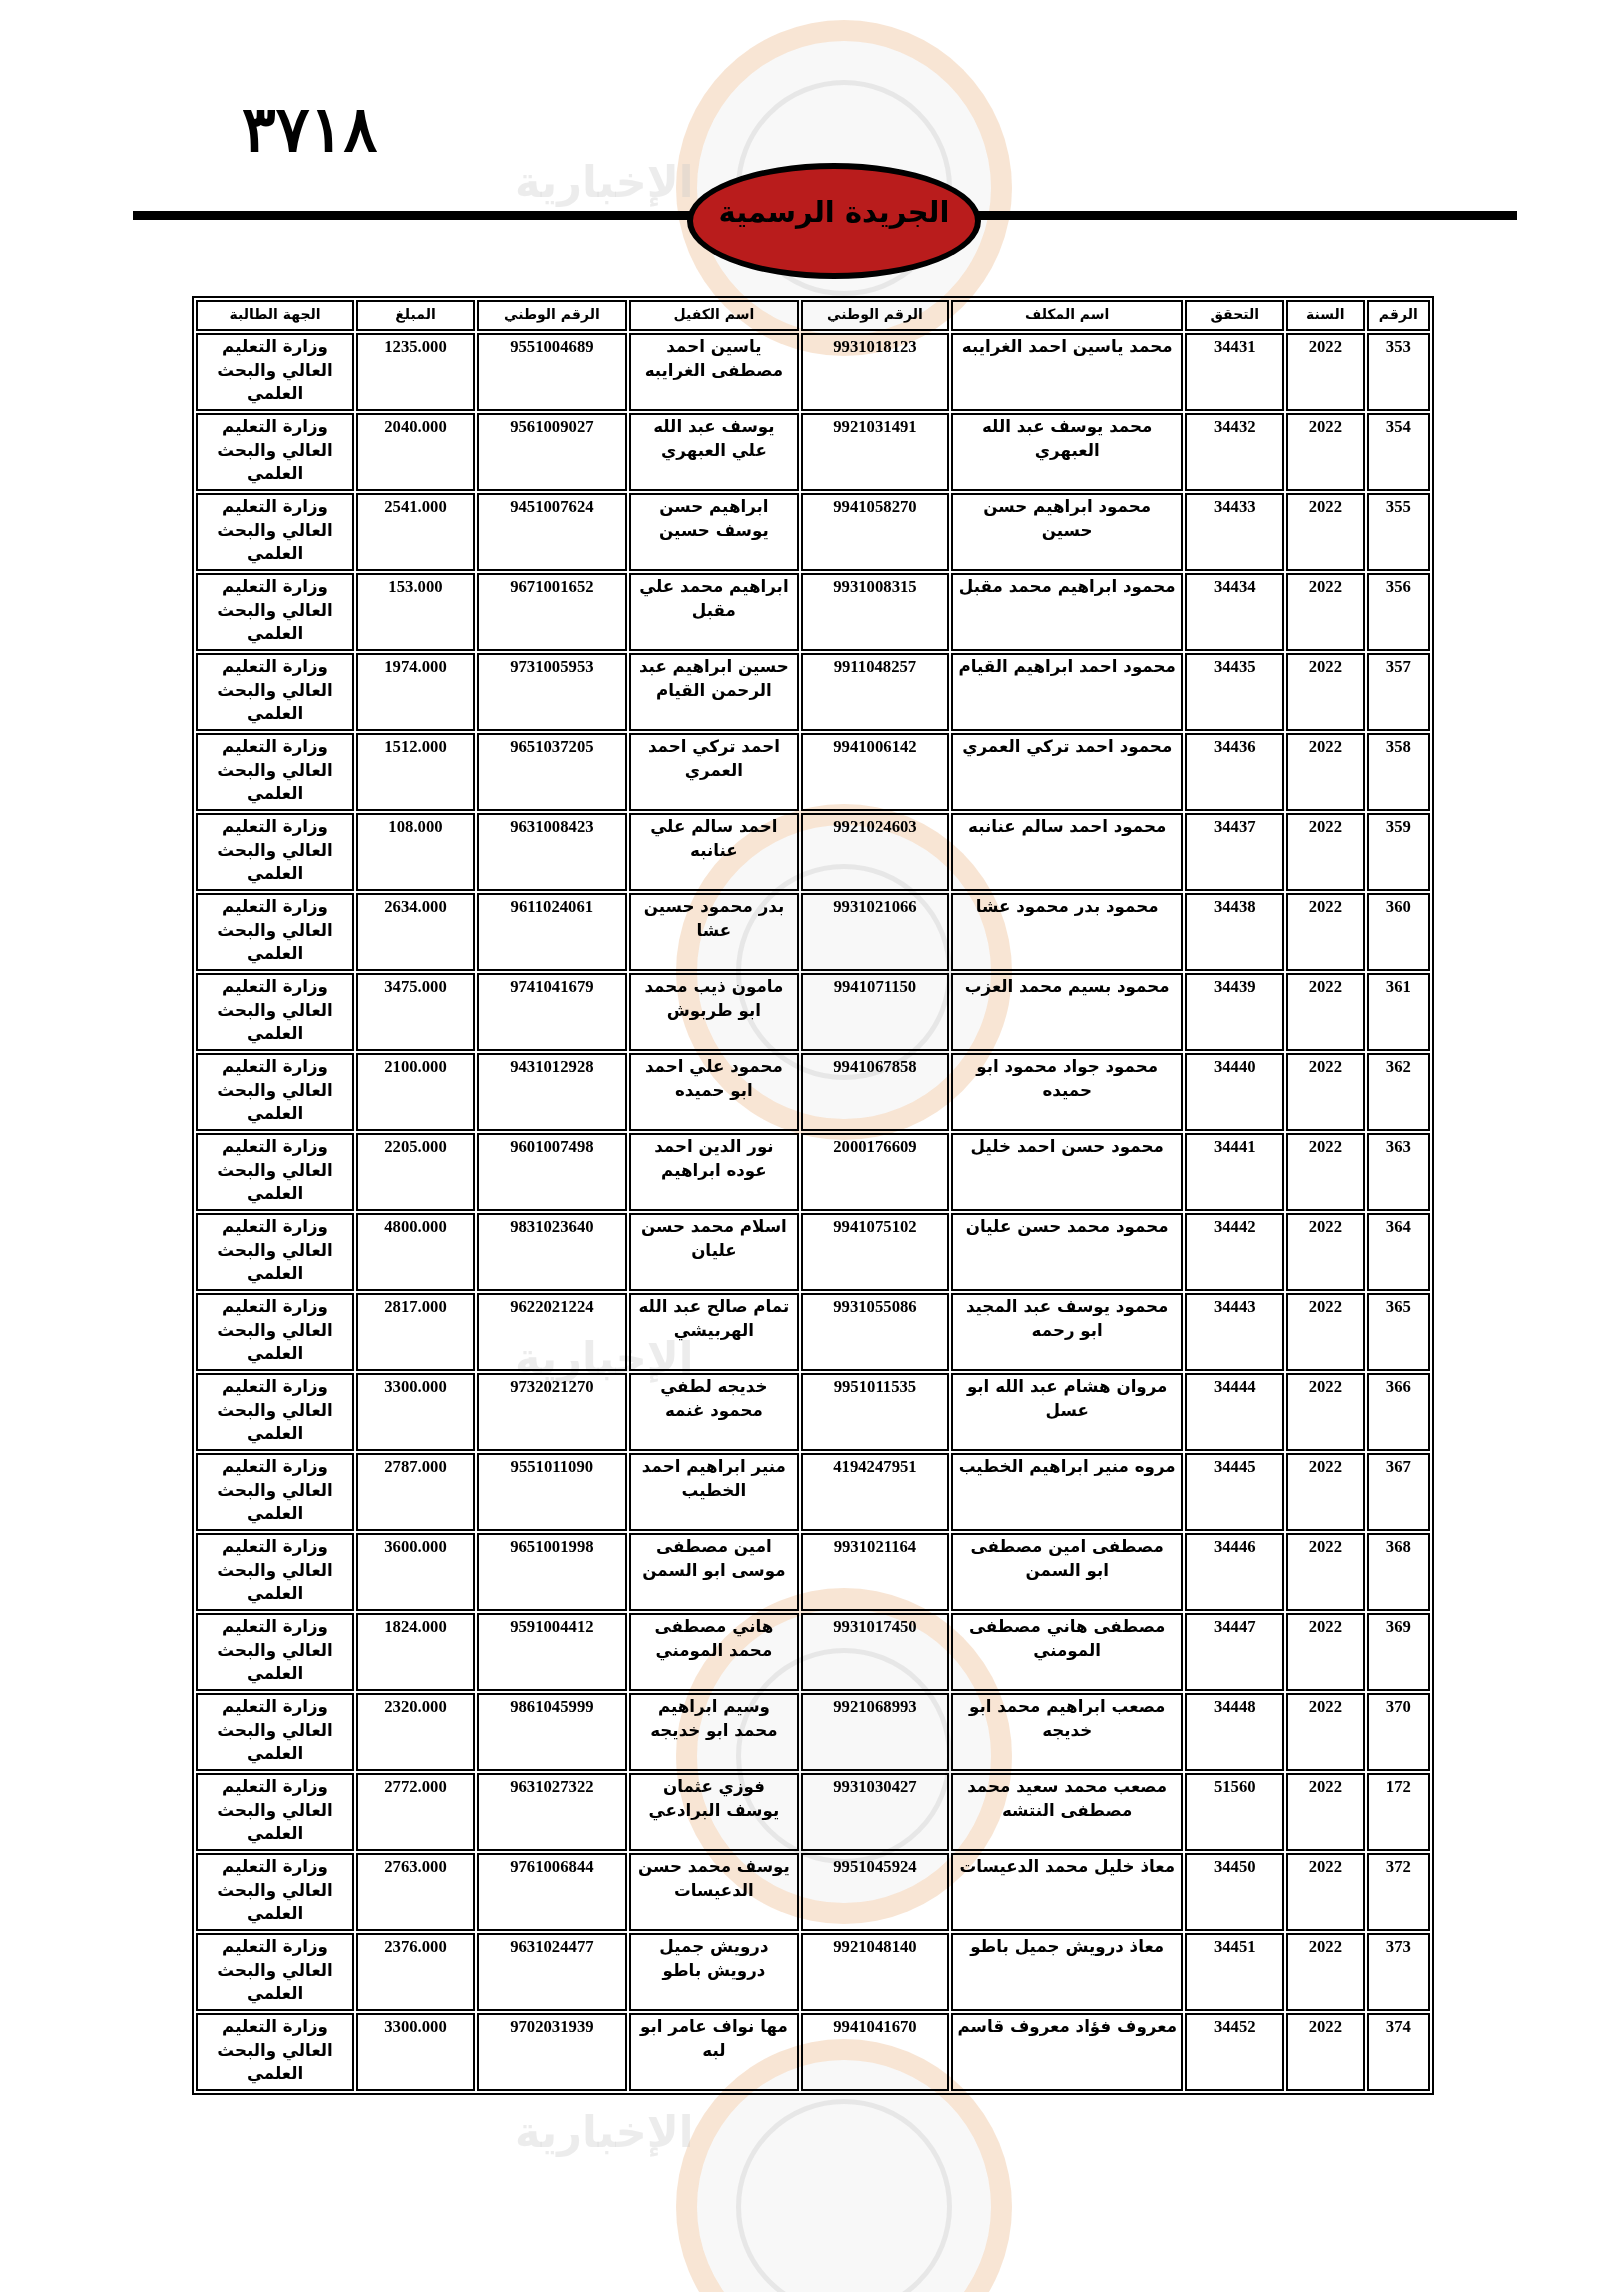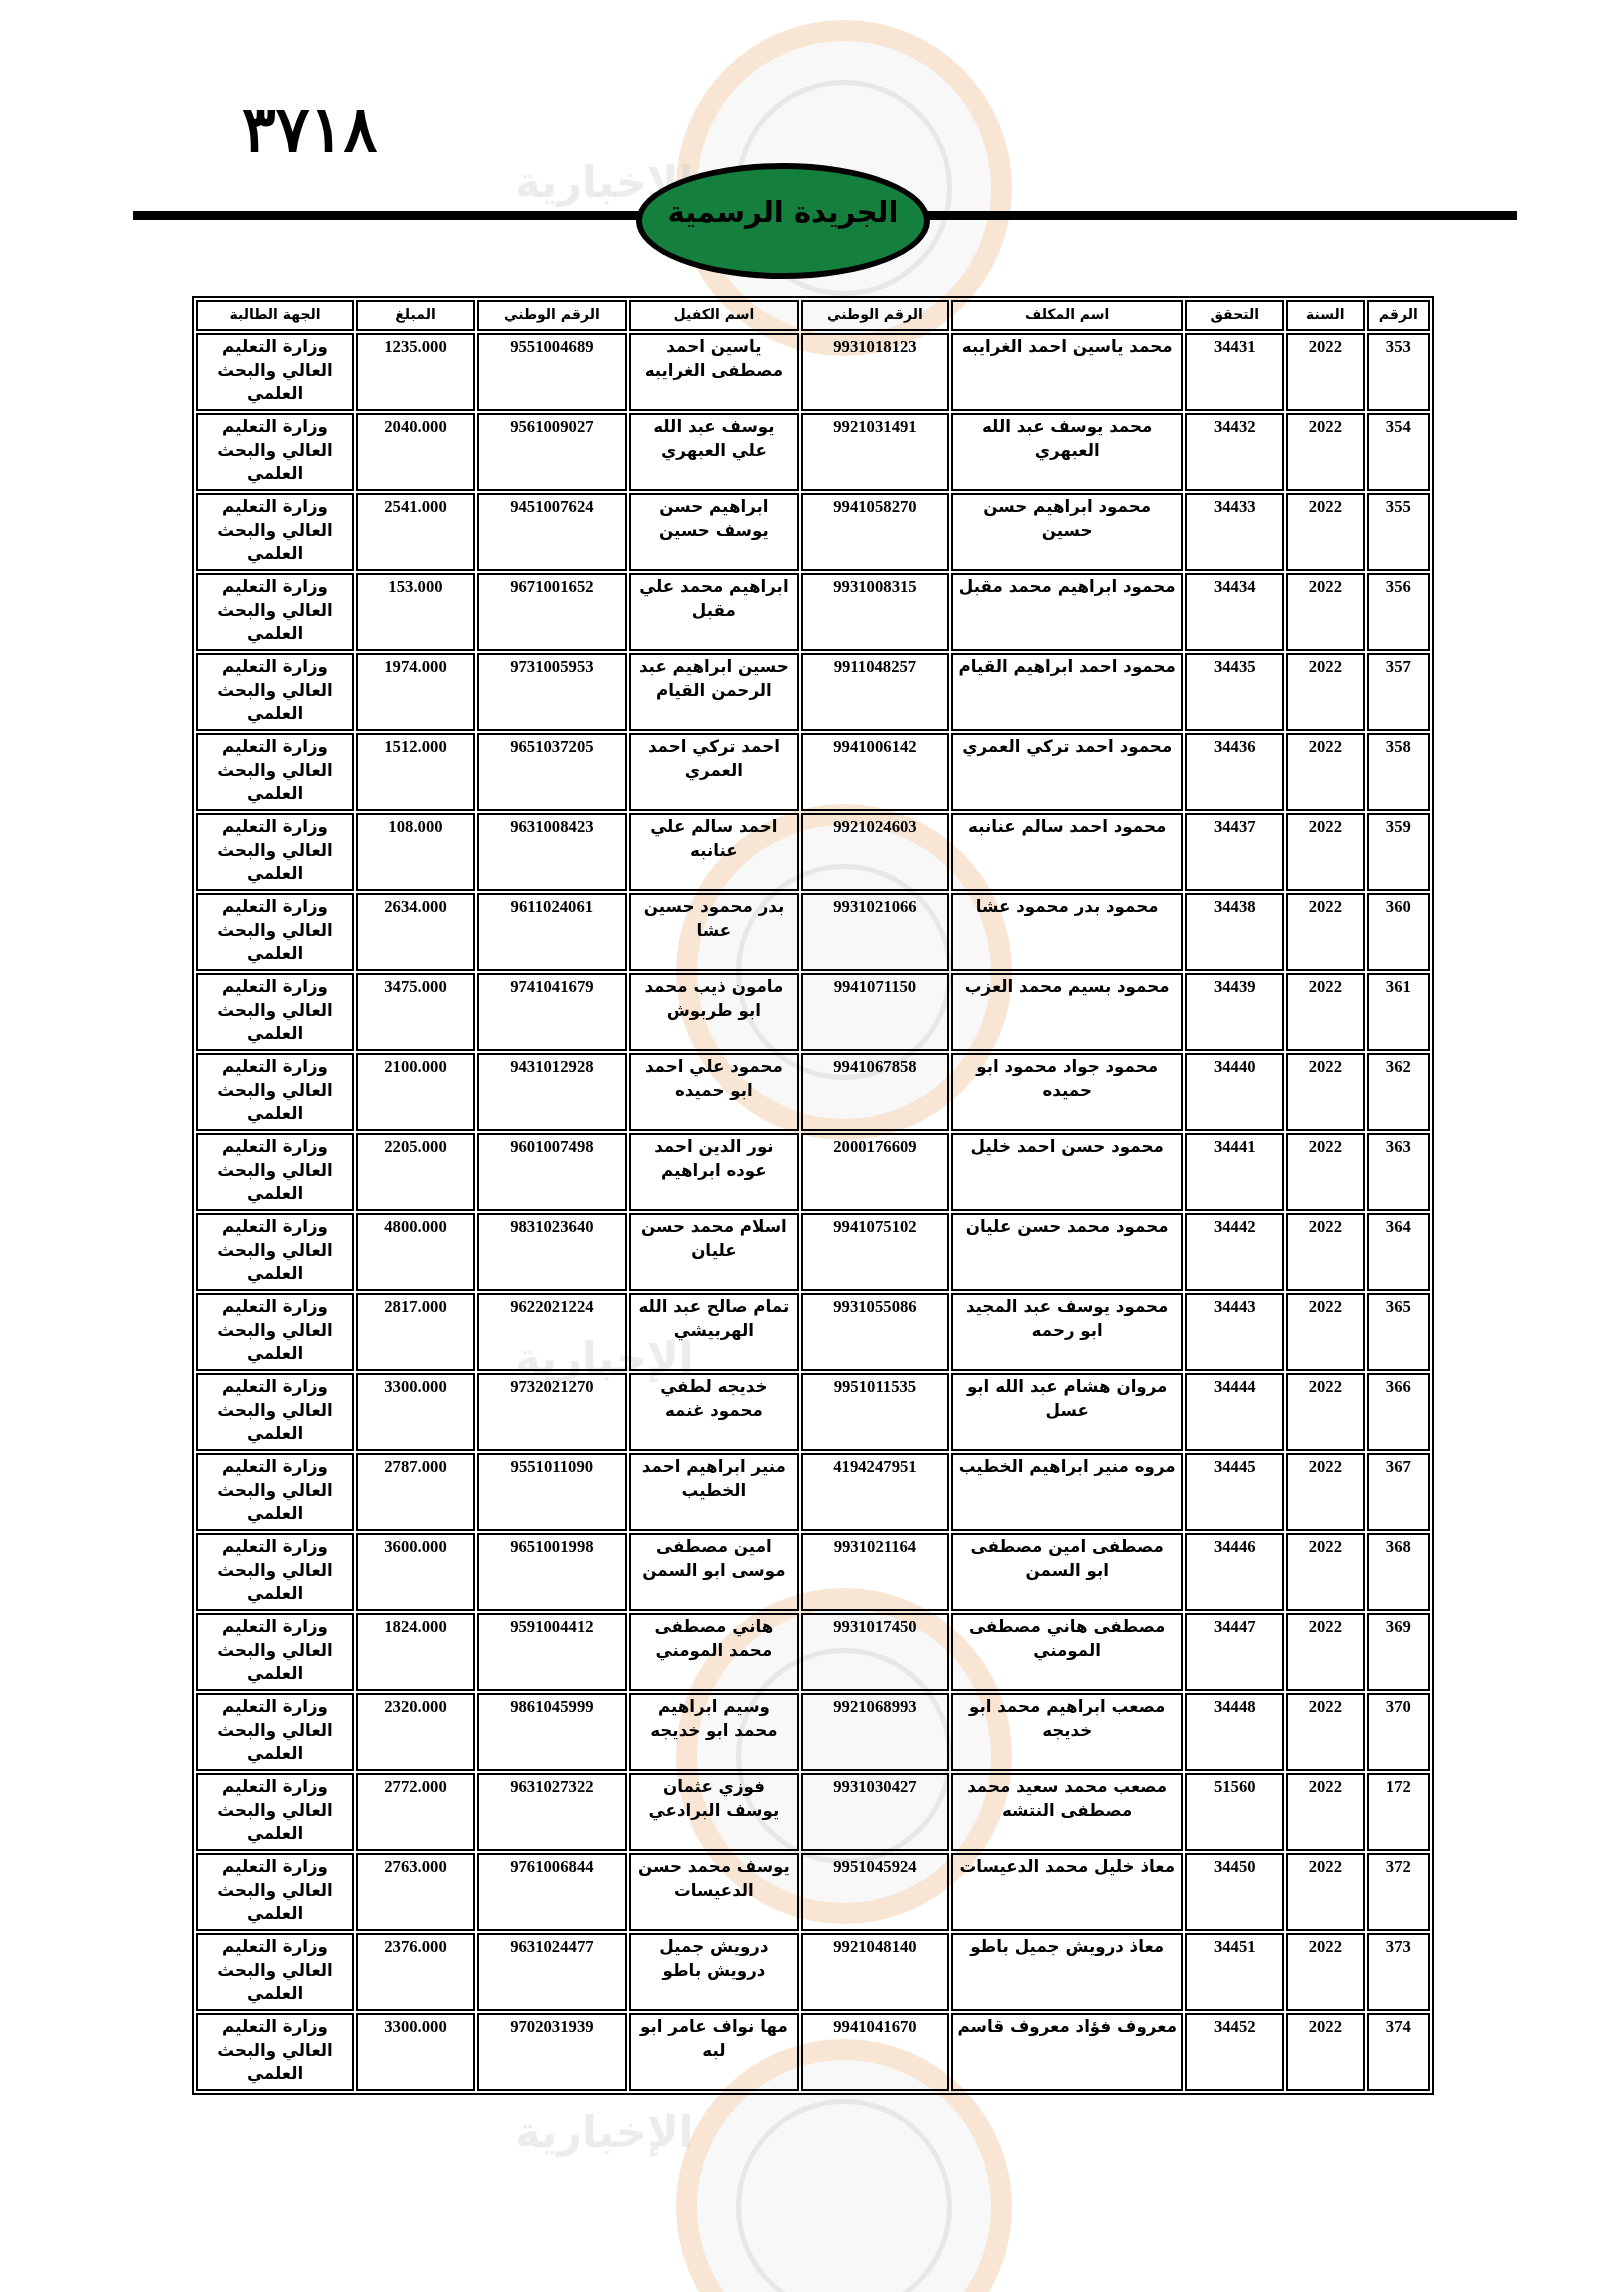--- a/index.html
+++ b/index.html
@@ -7,22 +7,22 @@
          font-family:"DejaVu Sans","Liberation Sans",sans-serif; color:#000; }
   .wm { position:absolute; pointer-events:none; }
   .wm-clock { border-radius:50%; border:21.6px solid rgba(247,180,120,0.28);
               background:rgba(235,235,235,0.35); }
   .wm-clock::after { content:""; position:absolute; inset:39px; border-radius:50%;
               border:5.9px solid rgba(200,200,200,0.35); }
   .wm-text { color:rgba(200,200,200,0.35); font-weight:bold; font-family:"DejaVu Sans",sans-serif; }
   .page-num { position:absolute; left:196px; top:98px; font-size:63px; font-weight:bold;
               font-family:"DejaVu Serif","Liberation Serif",serif; letter-spacing:5.9px; line-height:1;margin-left:46px; }
   .rule { position:absolute; left:133px; width:1384px; top:211px; height:8.8px; background:#000; }
-  .oval { position:absolute; left:636px; top:163px; width:294px; height:116px; border:6.9px solid #000;
-          border-radius:50%; background:#15803d; display:flex; align-items:center; justify-content:center;
+  .oval { position:absolute; left:687px; top:163px; width:294px; height:116px; border:6.9px solid #000;
+          border-radius:50%; background:#b91c1c; display:flex; align-items:center; justify-content:center;
           box-sizing:border-box; }
   .oval span { font-size:29px; font-weight:bold; direction:rtl; margin-top:-17.6px; }
   table.gaz { position:absolute; left:192px; top:296px; width:1242px; border-collapse:separate;
               border-spacing:2px; border:2px solid #000; direction:rtl; table-layout:fixed; }
   table.gaz th, table.gaz td { border:2px solid #000; text-align:center; vertical-align:top; padding:0 3.9px; }
   table.gaz th { font-size:14px; font-weight:bold; height:27.4px; line-height:25.5px; }
   table.gaz td { height:74px; font-size:16.7px; font-weight:bold; line-height:23.5px; }
   td.num { font-family:"Liberation Serif","DejaVu Serif",serif; font-size:20.6px; padding-top:2px; }
   td.ar { font-size:15.7px; }
 </style>

